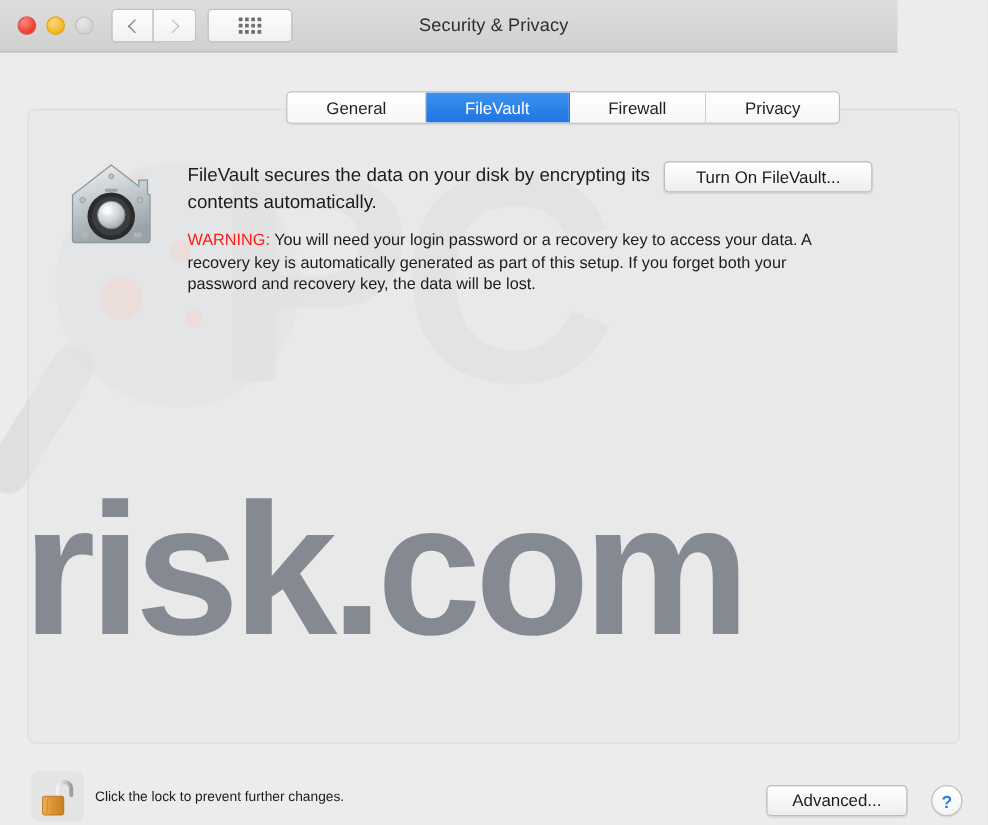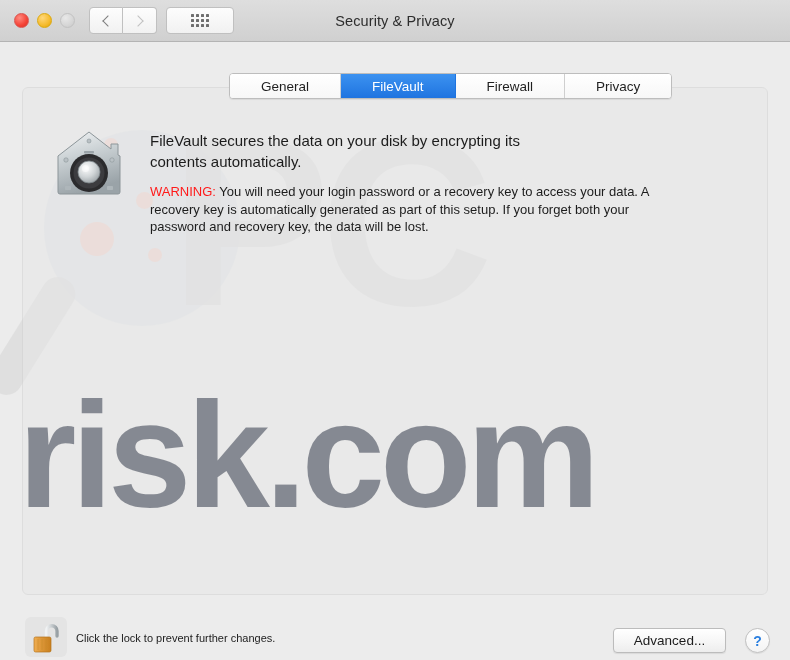--- a/index.html
+++ b/index.html
@@ -19,21 +19,21 @@
     width: 790px;
     height: 660px;
     background: #ececec;
     overflow: hidden;
   }
 
   
   .titlebar {
     position: absolute;
     left: 0; top: 0;
-    width: 790px;
+    width: 718px;
     height: 42px;
     background: linear-gradient(to bottom, #dedede 0%, #d0d0d0 100%);
     border-bottom: 1px solid #b4b4b4;
     box-sizing: border-box;
   }
   .traffic {
     position: absolute;
     left: 14px; top: 13px;
     display: flex;
     gap: 8px;
@@ -464,20 +464,21 @@
       </svg>
     </div>
 
     <div class="fv-head">FileVault secures the data on your disk by encrypting its contents automatically.</div>
 
     <div class="warning">
       <span class="wlabel">WARNING:</span><span> You will need your login password or a recovery key to access your data. A recovery key is automatically generated as part of this setup. If you forget both your password and recovery key, the data will be lost.</span>
     </div>
 
 
+    <div class="btn btn-turnon">Turn On FileVault...</div>
 
     <div class="lock-wrap">
       <div class="lock-icon">
         <svg width="26" height="31" viewBox="0 0 26 31">
           <defs>
             <linearGradient id="shackle" x1="0" y1="0" x2="1" y2="0">
               <stop offset="0%" stop-color="#f0f2f3"></stop>
               <stop offset="50%" stop-color="#c5cacd"></stop>
               <stop offset="100%" stop-color="#98a0a4"></stop>
             </linearGradient>

